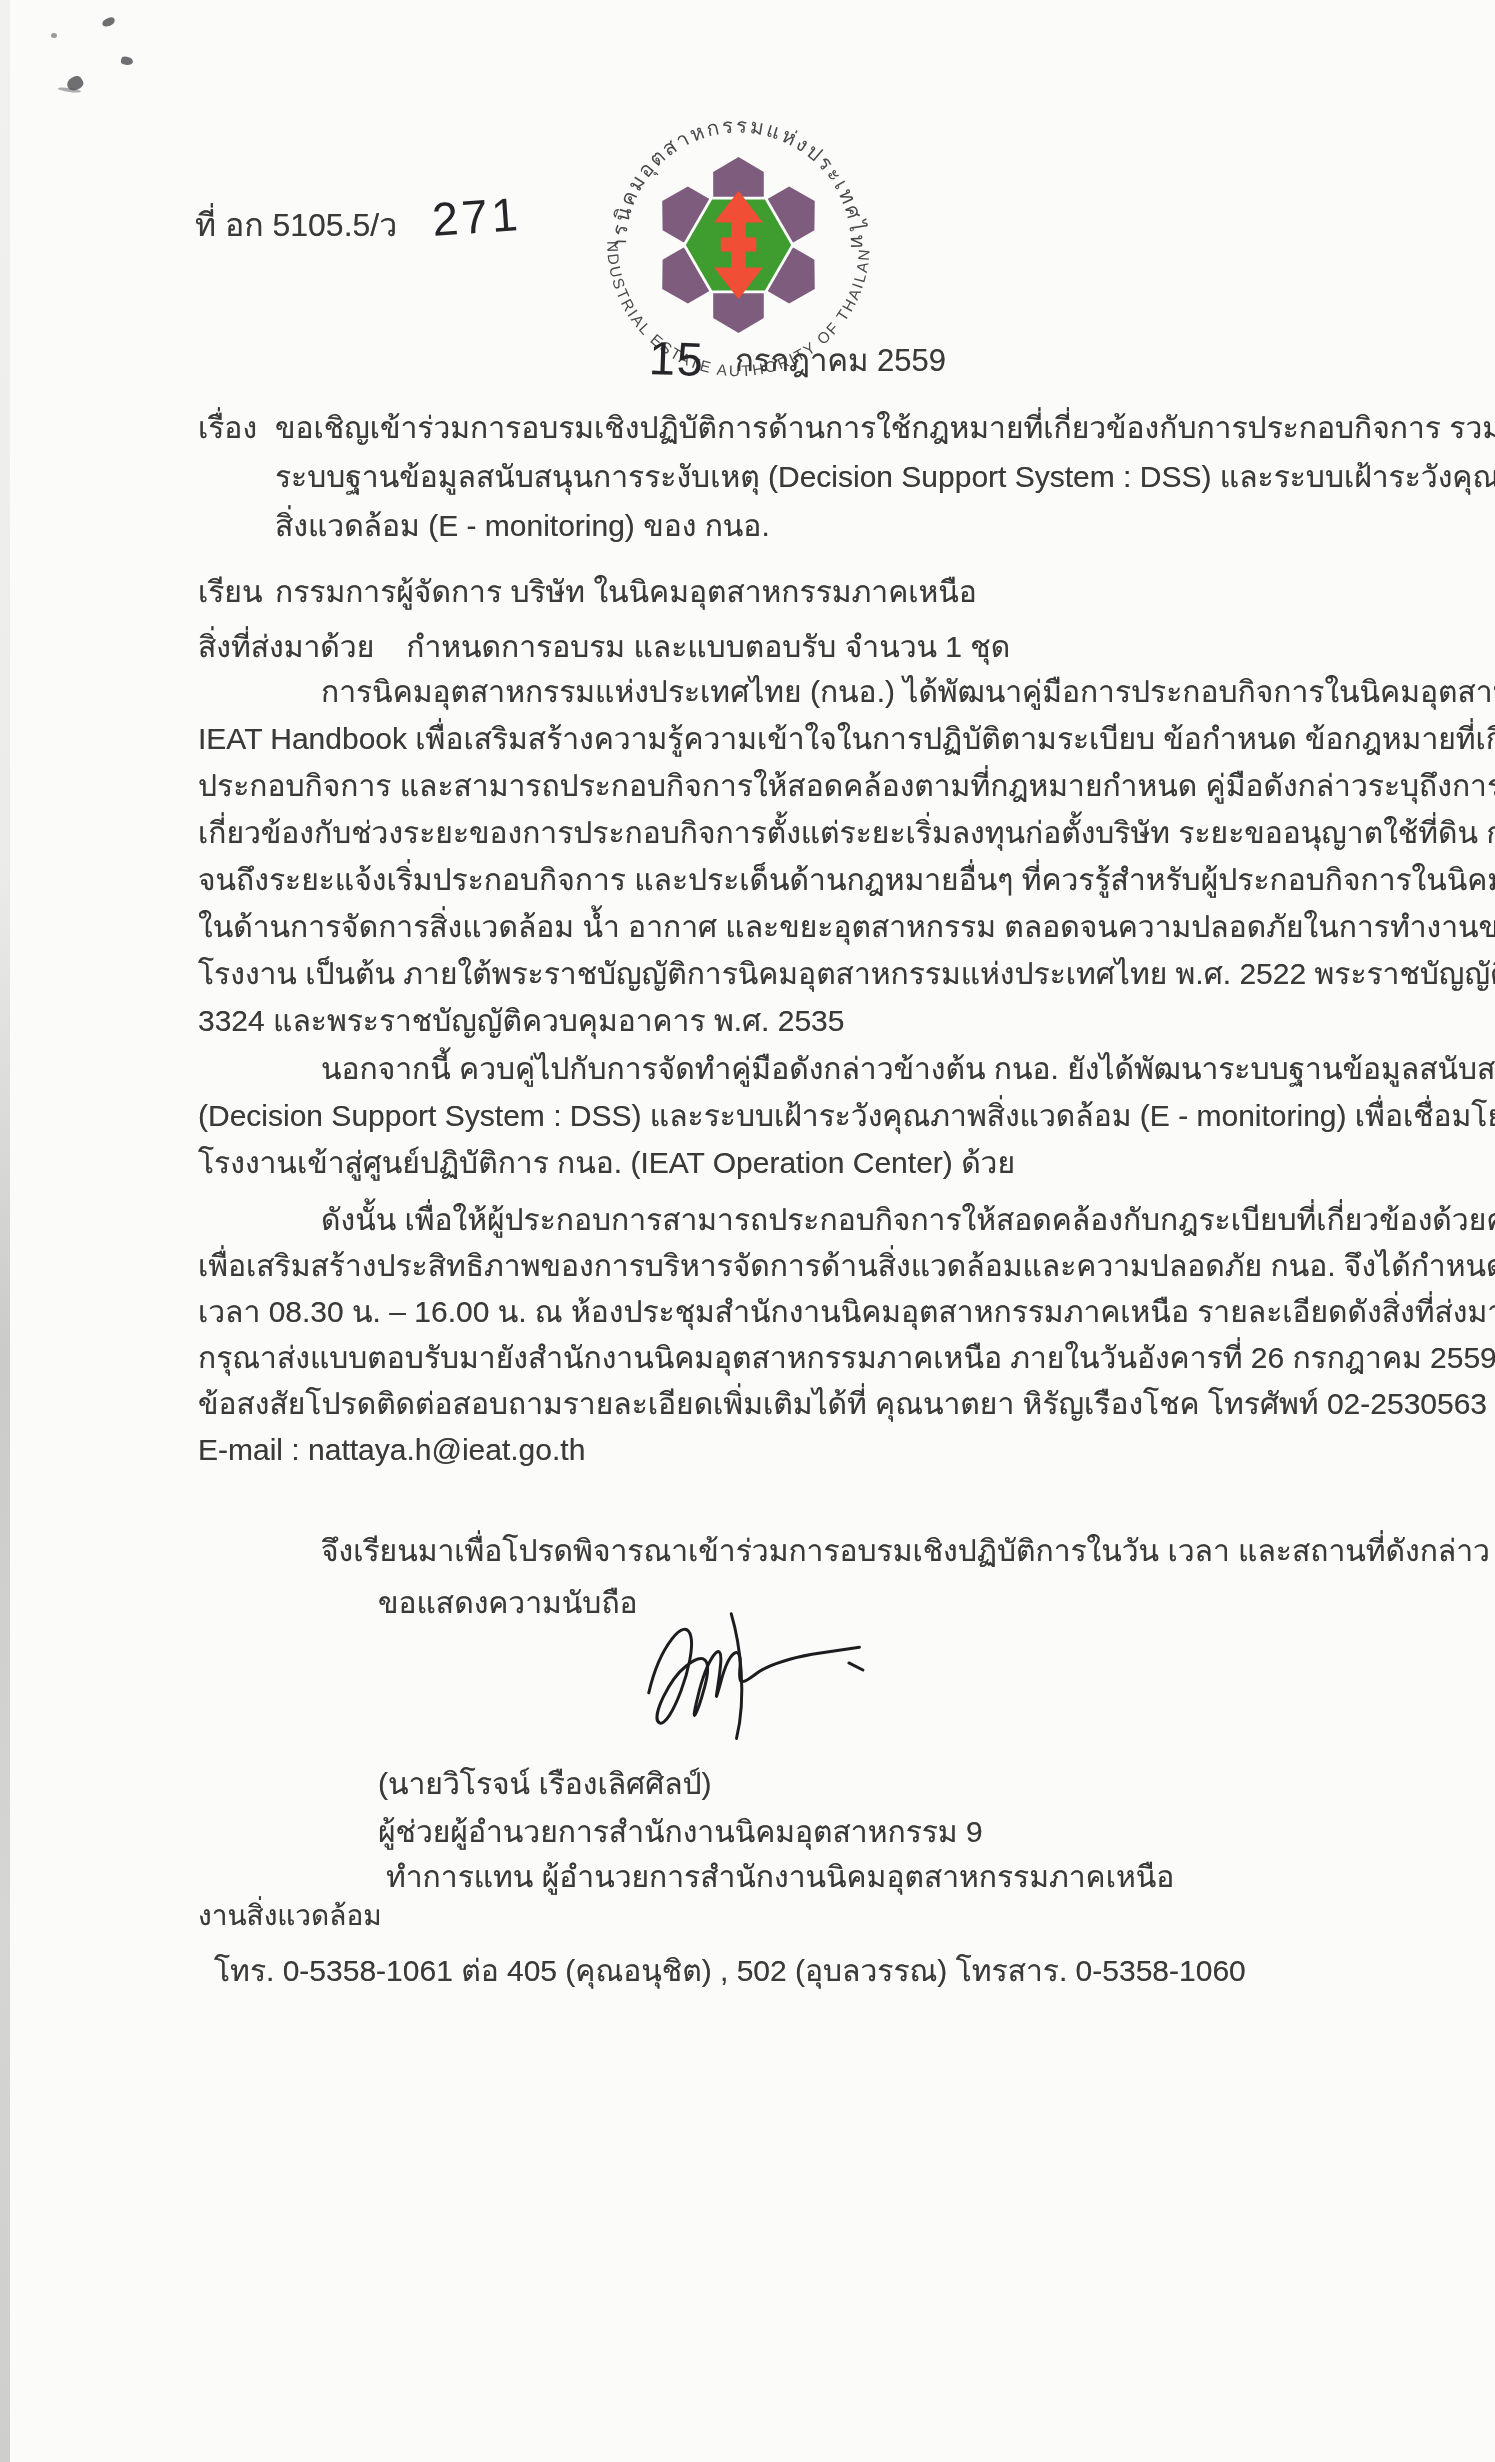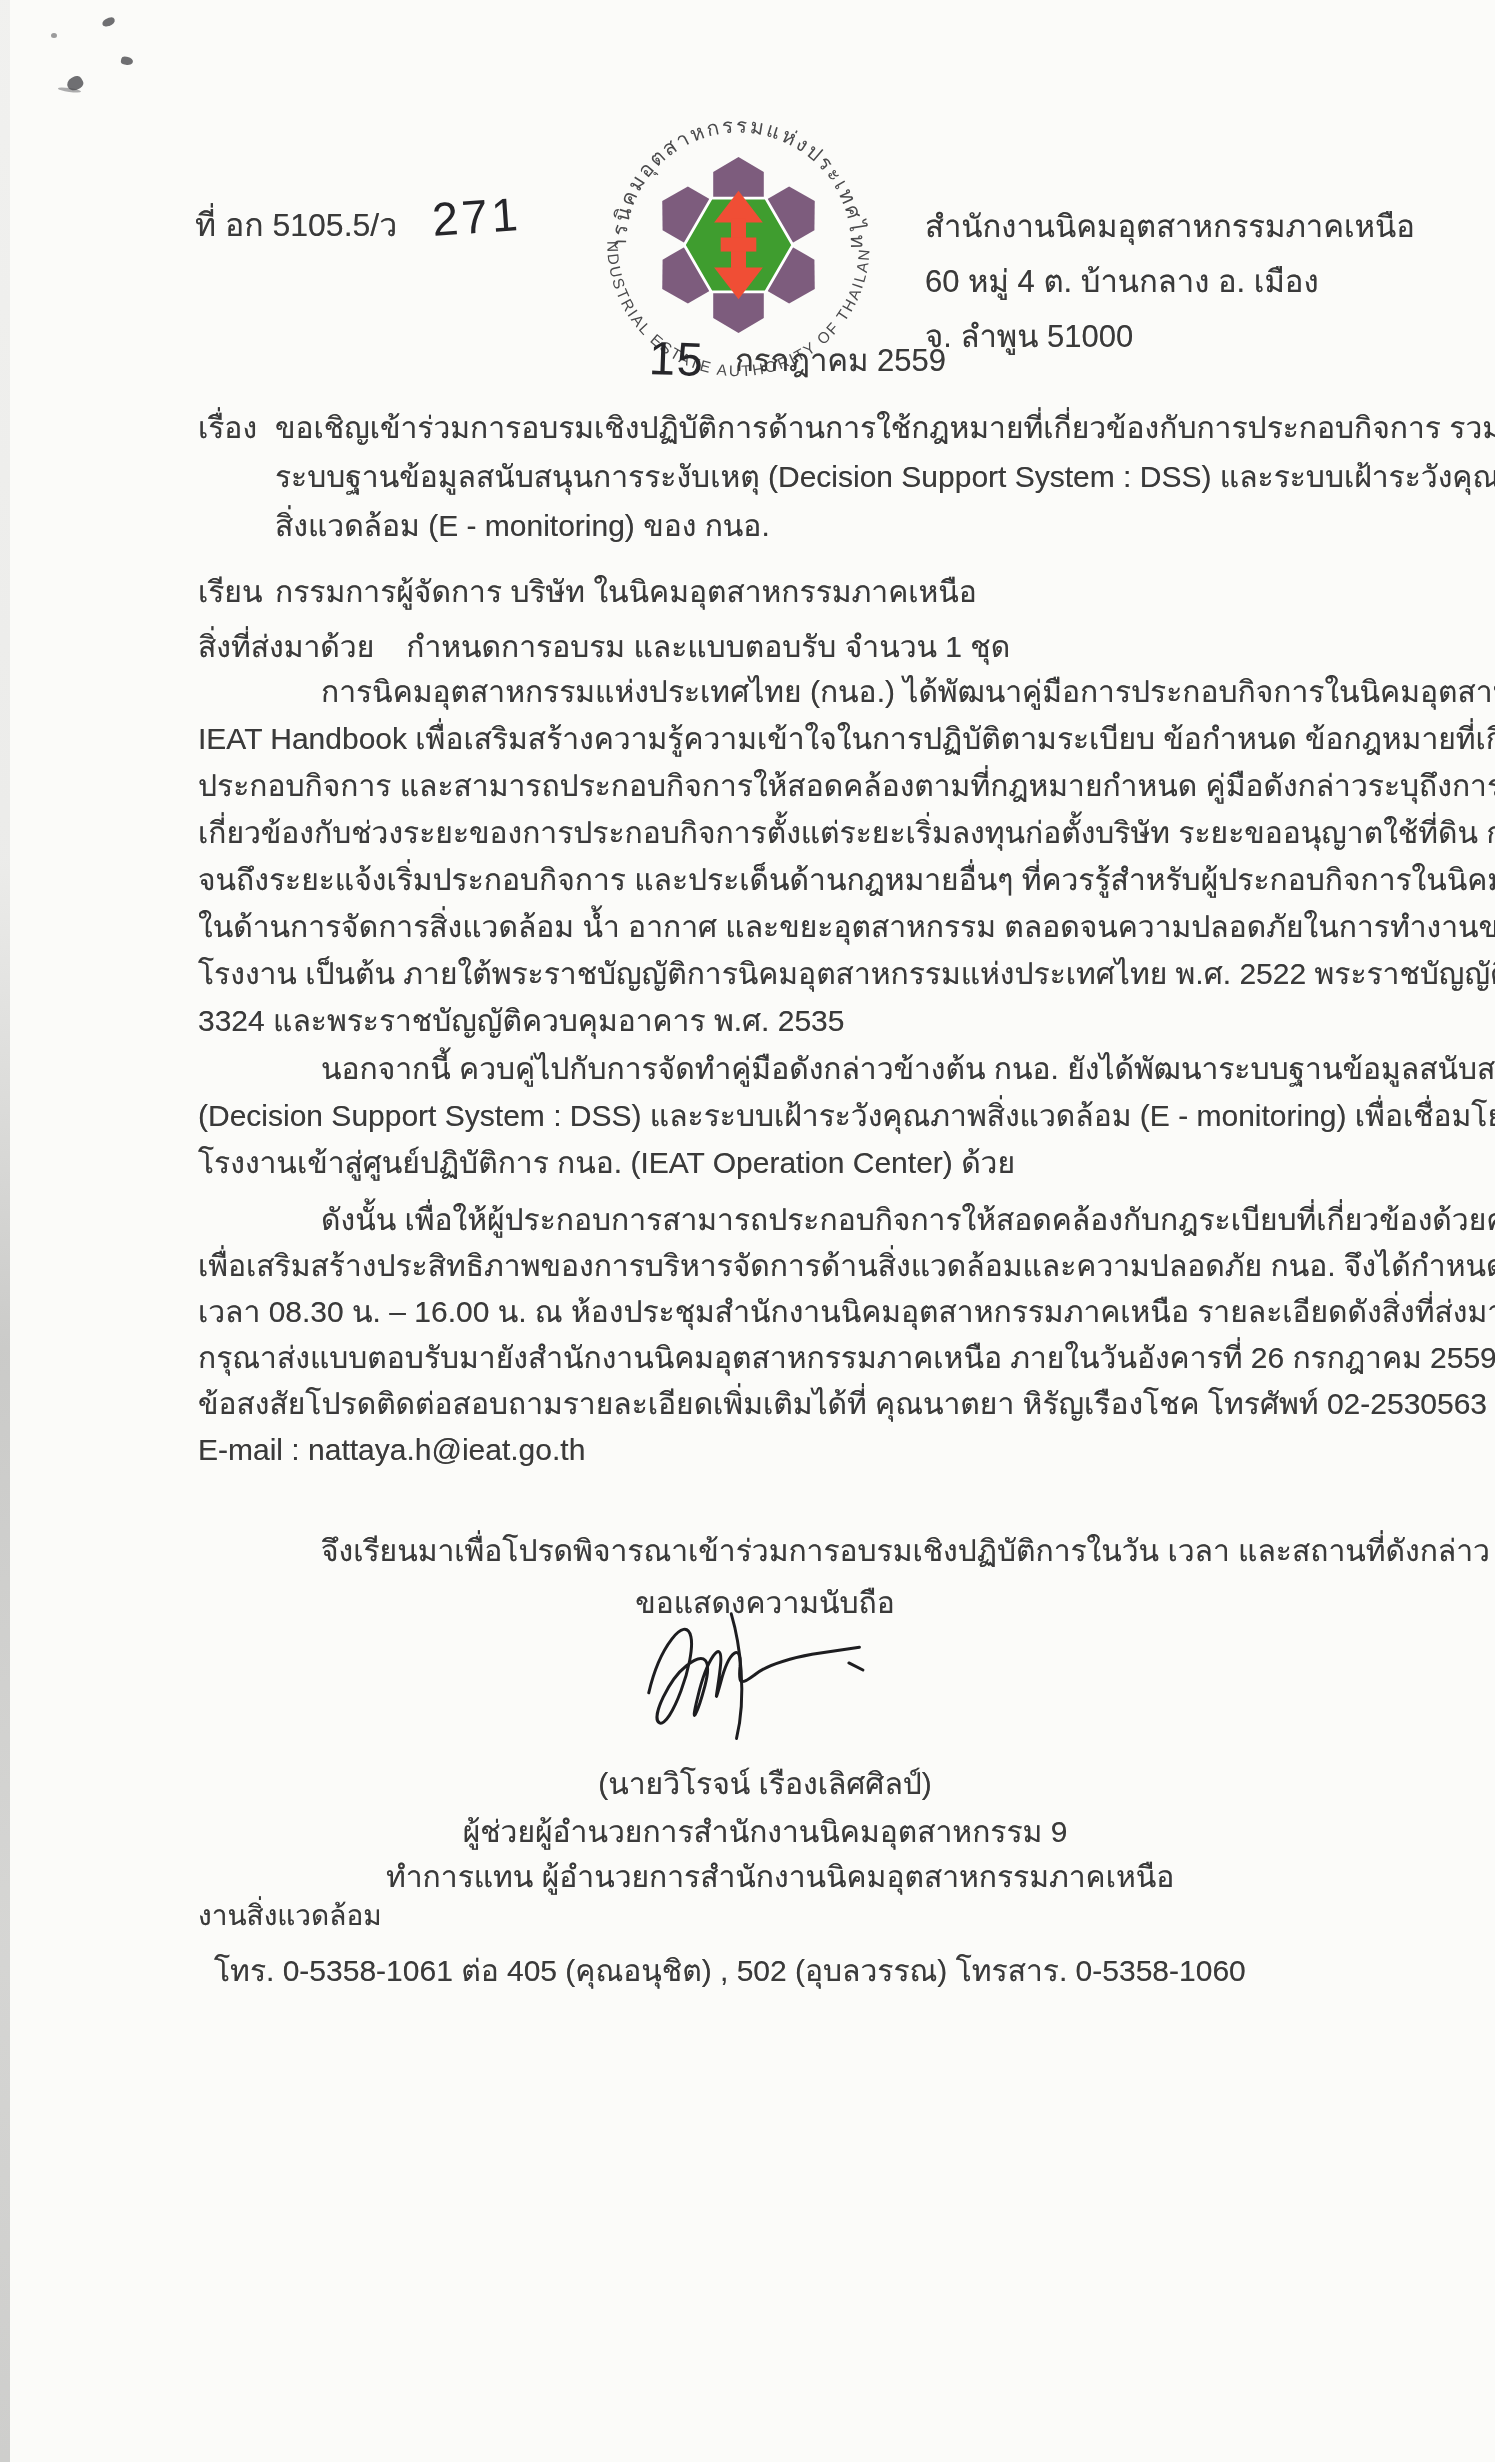--- a/index.html
+++ b/index.html
@@ -50,21 +50,21 @@
 
   .para{position:absolute;left:198px;width:1117px;font-size:30px;}
   .para .line{white-space:nowrap;text-shadow:0 0 0.5px rgba(55,55,55,.55);}
   .para-1{top:670px;}  .para-1 .line{height:47px;line-height:44px;}
   .para-2{top:1047px;} .para-2 .line{height:47px;line-height:44px;}
   .para-3{top:1198px;} .para-3 .line{height:46px;line-height:43px;}
   .indent{padding-left:123px;}
 
   .closing{position:absolute;left:198px;top:1527px;font-size:30px;padding-left:123px;}
 
-  .sig-block{position:absolute;left:378px;top:1579px;width:774px;height:378px;text-align:center;font-size:30px;}
+  .sig-block{position:absolute;left:378px;top:1579px;width:774px;height:378px;font-size:30px;}
   .sig-salutation{position:absolute;top:0;left:0;width:100%;}
   .sig-svg{position:absolute;top:19.3px;left:246px;}
   .sig-name{position:absolute;top:181px;left:0;width:100%;}
   .sig-title1{position:absolute;top:229px;left:0;width:100%;}
   .sig-title2{position:absolute;top:274px;left:8px;width:100%;}
 
   .footer-dept{position:absolute;left:198px;top:1893px;font-size:28px;}
   .footer-contact{position:absolute;left:198px;top:1947px;font-size:30px;margin-left:16px;}
 
   .arc-text-th{font-size:22px;letter-spacing:2.5px;fill:#4a4a4c;}
@@ -112,25 +112,20 @@
 
       <text class="arc-text-th" text-anchor="middle">
         <textPath href="#arcTop" startOffset="50%">การนิคมอุตสาหกรรมแห่งประเทศไทย</textPath>
       </text>
       <text class="arc-text-en" text-anchor="middle">
         <textPath href="#arcBottom" startOffset="50%">INDUSTRIAL ESTATE AUTHORITY OF THAILAND</textPath>
       </text>
     </svg>
   </div>
 
-  <div class="address">
-    <div class="txt">สำนักงานนิคมอุตสาหกรรมภาคเหนือ</div>
-    <div class="txt">60  หมู่ 4  ต. บ้านกลาง  อ. เมือง</div>
-    <div class="txt">จ. ลำพูน  51000</div>
-  </div>
 
   <div class="date-line txt">
     <span class="hand">15</span><span>กรกฎาคม  2559</span>
   </div>
 
   <div class="subject">
     <div class="label txt">เรื่อง</div>
     <div>
       <div class="txt">ขอเชิญเข้าร่วมการอบรมเชิงปฏิบัติการด้านการใช้กฎหมายที่เกี่ยวข้องกับการประกอบกิจการ รวมทั้งการใช้งาน</div>
       <div class="txt">ระบบฐานข้อมูลสนับสนุนการระงับเหตุ (Decision Support System : DSS) และระบบเฝ้าระวังคุณภาพ</div>

